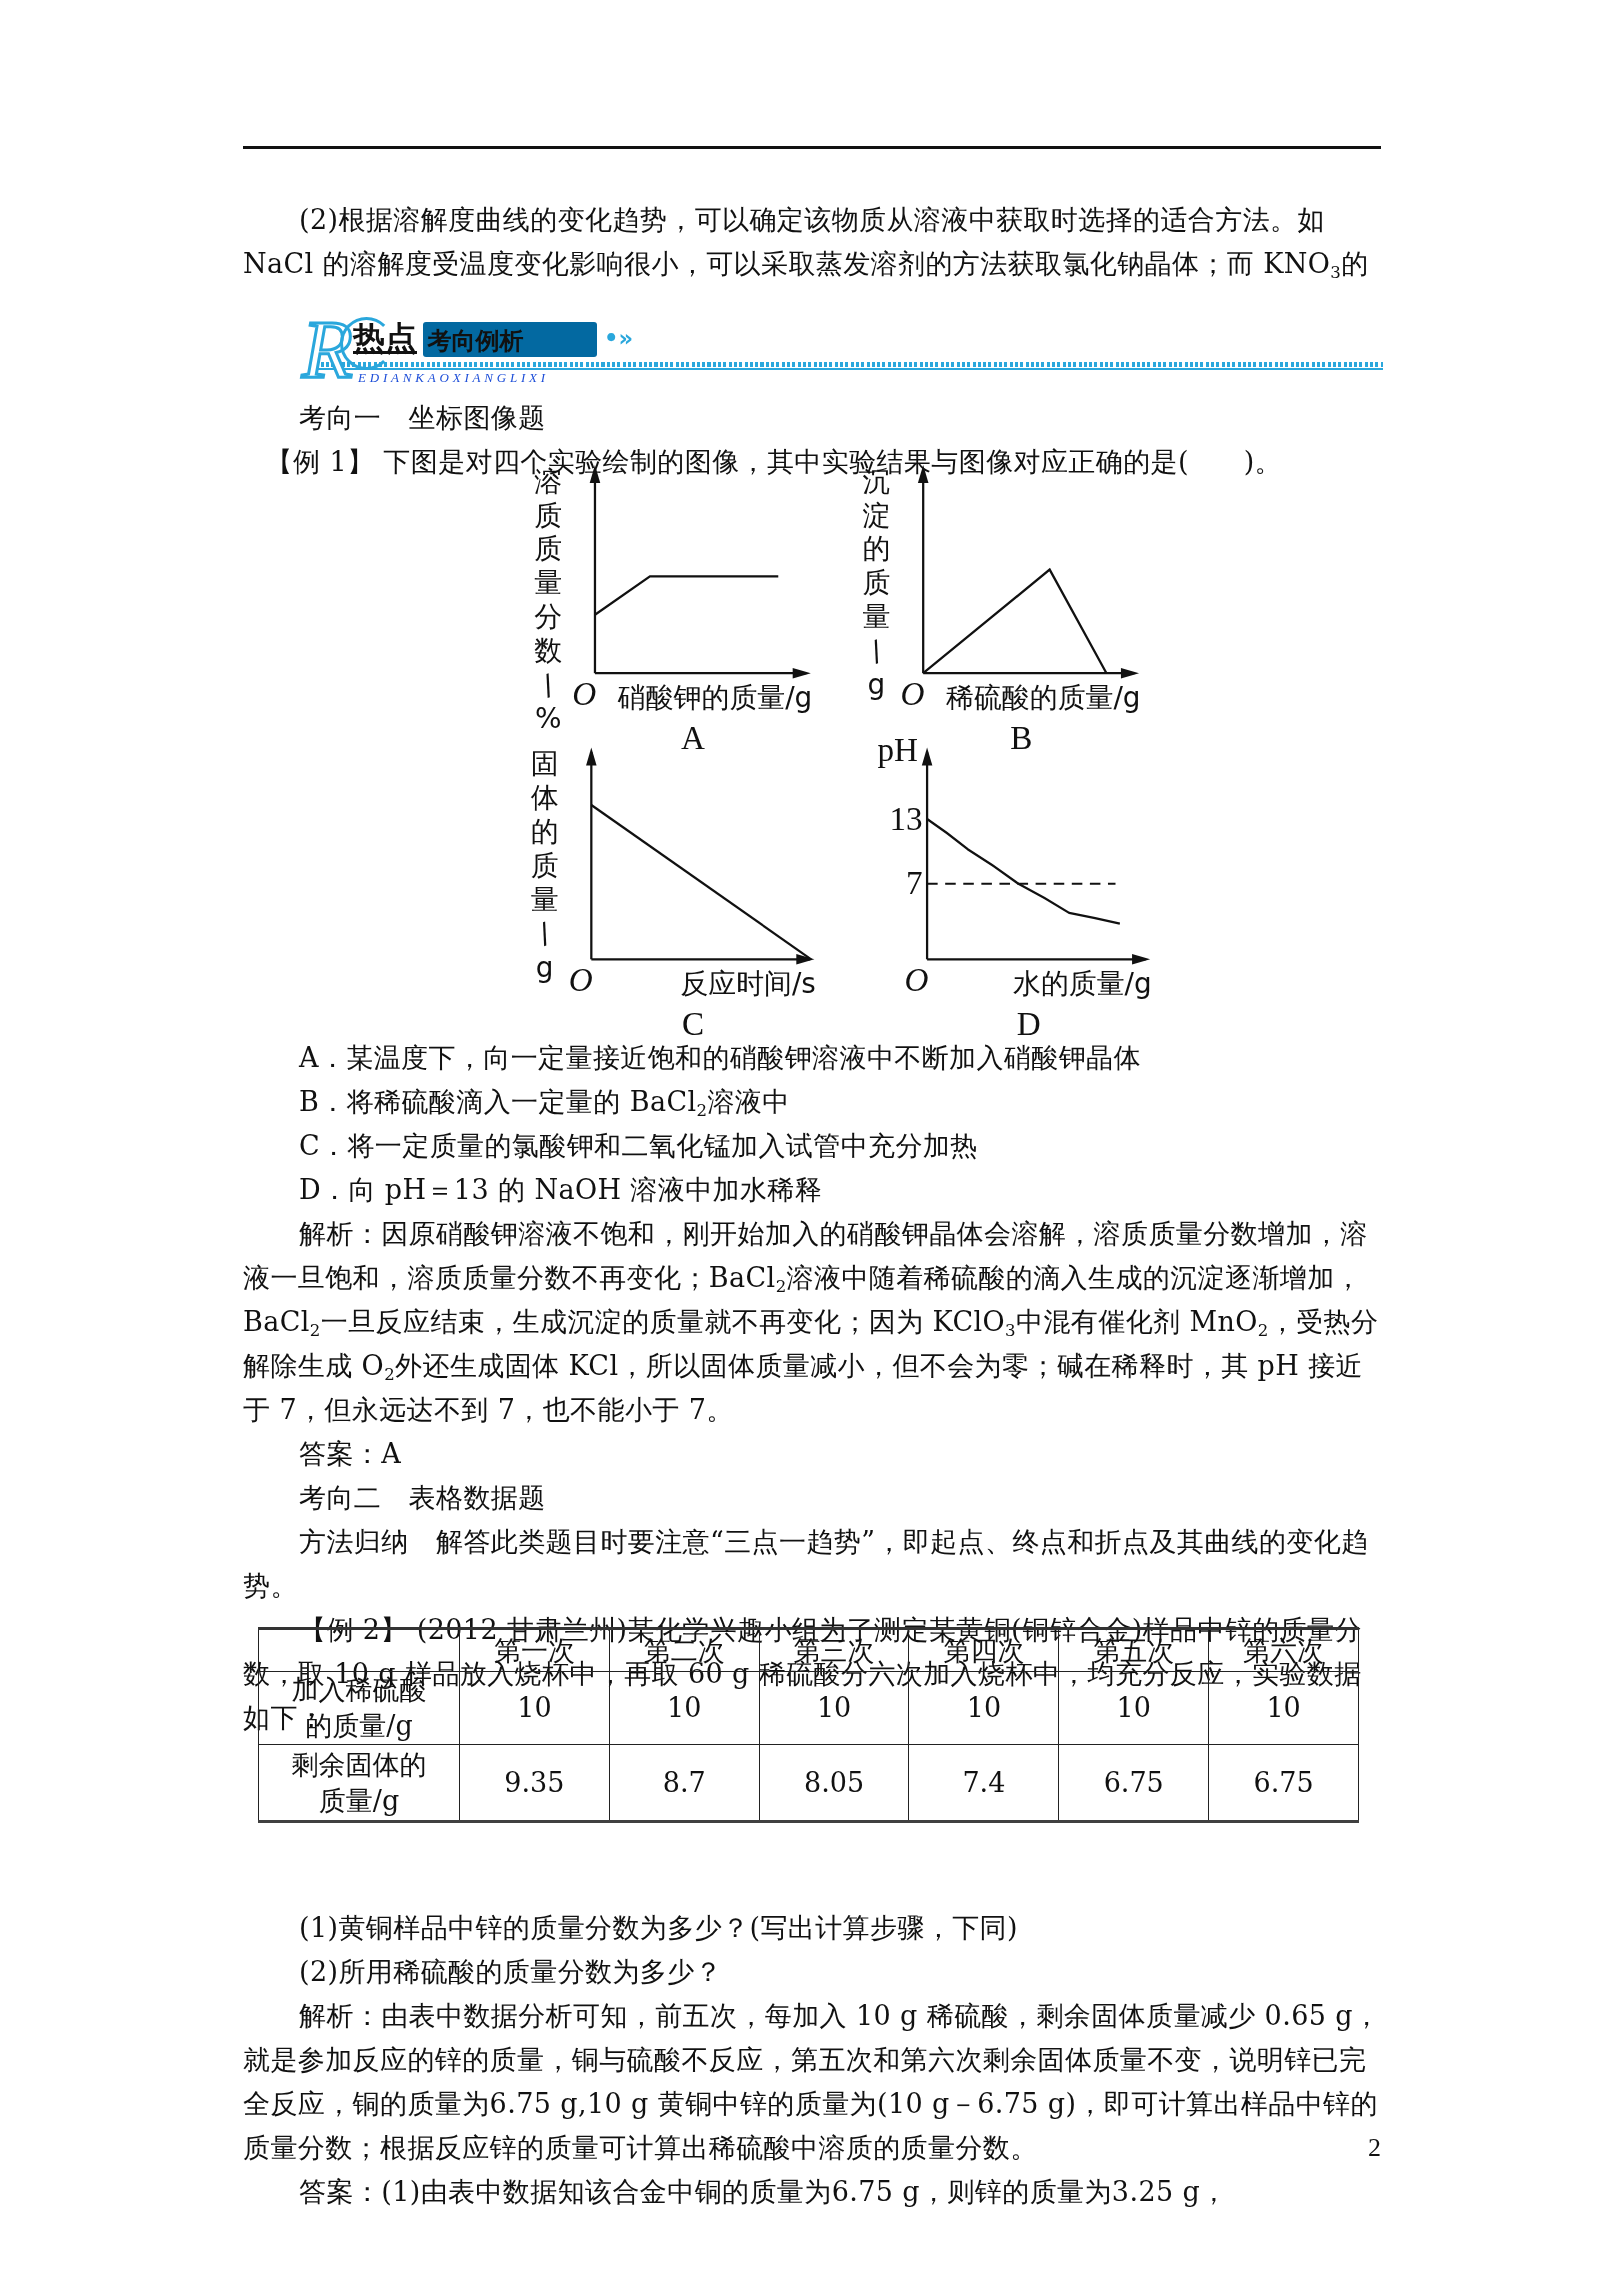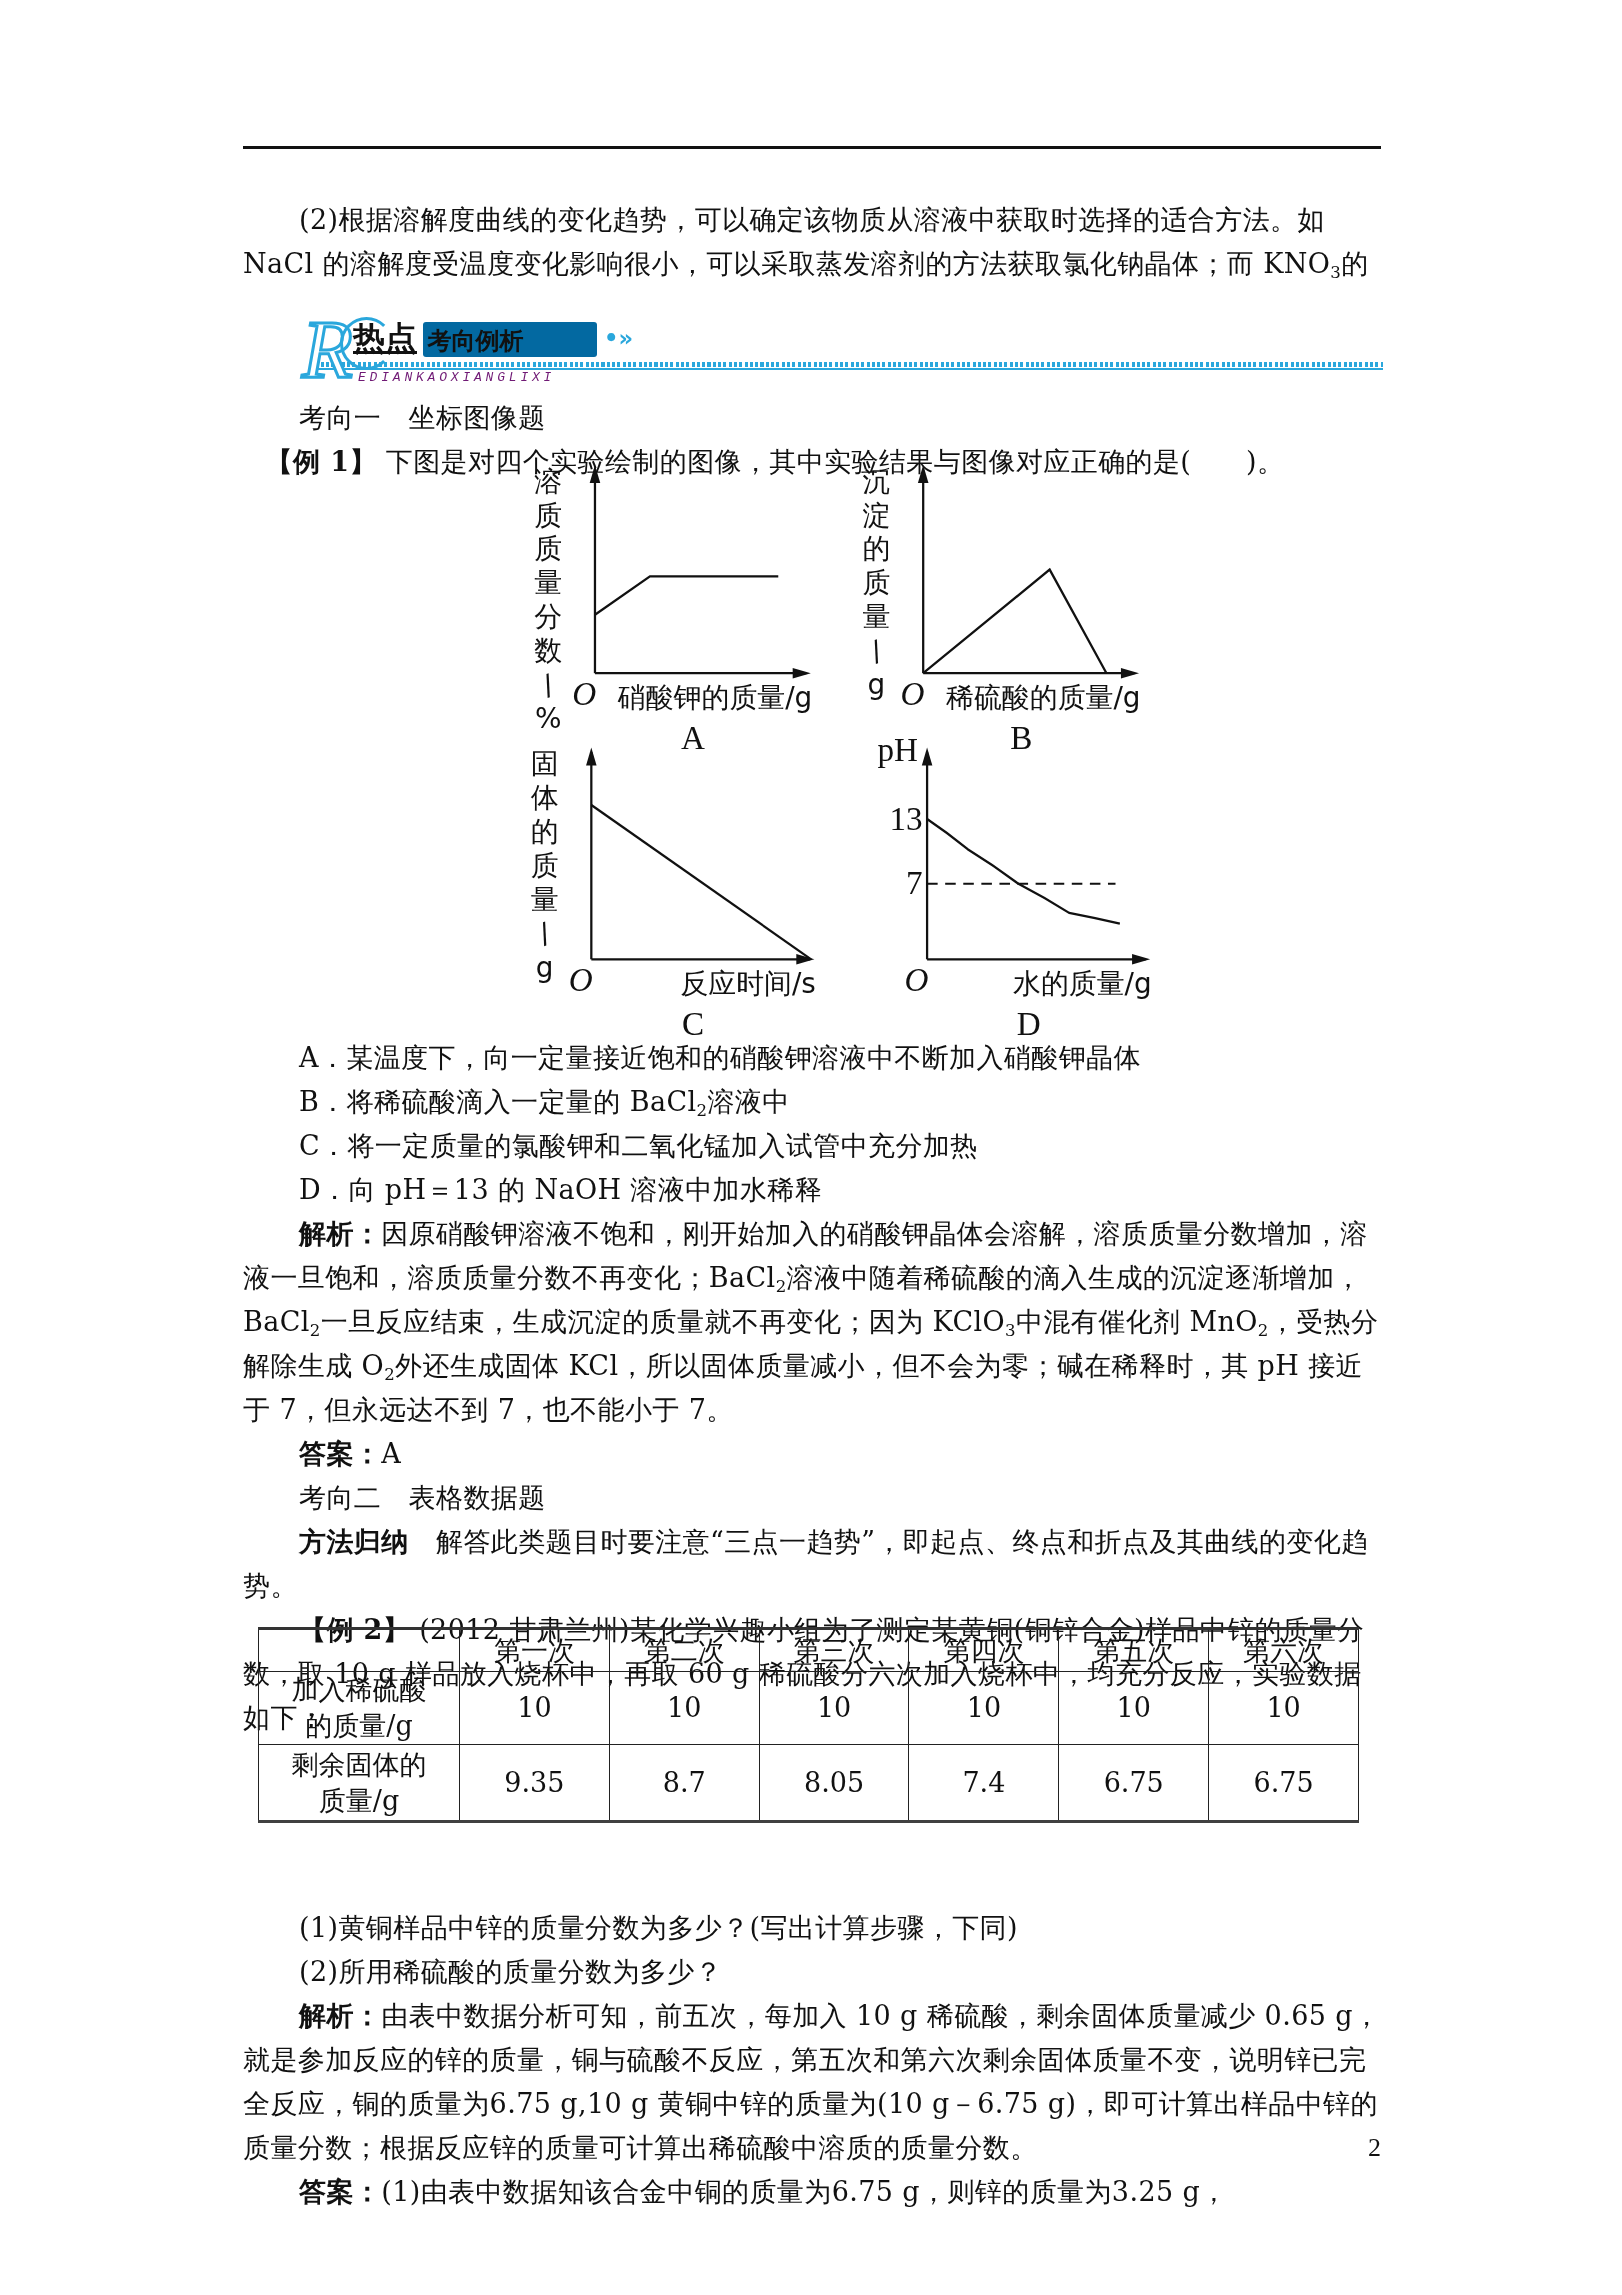--- a/index.html
+++ b/index.html
@@ -3,41 +3,41 @@
 <meta charset="utf-8">
 <style>
   html, body { margin: 0; padding: 0; background: #ffffff; }
   body { width: 1623px; height: 2295px; position: relative; overflow: hidden;
          font-family: "DejaVu Serif", "Liberation Serif", serif; color: #111; }
   .rule-top { position: absolute; left: 243px; top: 146px; width: 1138px; height: 3px; background: #111; }
   .txt { position: absolute; left: 243px; width: 1140px; font-size: 27px; line-height: 44px; letter-spacing: 0.4px; }
   .ind { text-indent: 56px; }
   .para { margin: 0; }
   sub { font-size: 16.6px; vertical-align: -4.5px; line-height: 0; }
-  b.k { font-weight: bold; }
+  b.k { font-weight: normal; }
 
   
   .banner { position: absolute; left: 302px; top: 311px; width: 1081px; height: 72px; }
   .banner .R { position: absolute; left: 0; top: -3px; font-family: "Liberation Serif", serif; font-style: italic;
                font-size: 83px; color: #fff; -webkit-text-stroke: 3px #2aa7dc; line-height: 1; }
   .banner .ring { position: absolute; left: 38px; top: 6px; width: 47px; height: 47px; border-radius: 50%;
                   border: 3.8px solid #2aa7dc; border-right-color: transparent; }
   .banner .hot { position: absolute; left: 51px; top: 6px; font-size: 32px; font-weight: bold; color: #111;
                  font-family: "DejaVu Sans", sans-serif; text-decoration: underline; }
   .banner .tag { position: absolute; left: 121px; top: 10.6px; height: 35px; width: 174px; background: #0369a1;
                  border-radius: 3px; }
   .banner .tag span { position: absolute; left: 4.5px; top: 3px; font-size: 24px; font-weight: bold; color: #111;
                       font-family: "DejaVu Sans", sans-serif; }
   .banner .arrow { position: absolute; left: 302px; top: 13.6px; font-size: 22.6px; color: #2aa7dc; font-weight: bold;
                    font-family: "DejaVu Sans", sans-serif; }
   .banner .line { position: absolute; left: 7.5px; top: 51px; width: 1073px; height: 4.5px;
                   background: repeating-linear-gradient(90deg, #2aa7dc 0 3px, transparent 3px 5.3px); }
   .banner .line2 { position: absolute; left: 7.5px; top: 57px; width: 1073px; height: 1.5px; background: #2aa7dc; }
   .banner .sub { position: absolute; left: 56px; top: 59px; font-size: 13px; letter-spacing: 3.8px; font-style: italic;
-                 color: #701a75; font-family: Liberation Mono, monospace; }
+                 color: #1d4ed8; font-family: Liberation Serif, serif; }
 
   
   .graph { position: absolute; }
   .graph svg { overflow: visible; }
   .gtxt { font-family: "DejaVu Sans", sans-serif; font-size: 37px; fill: #111; }
   .gital { font-family: "Liberation Serif", serif; font-style: italic; font-size: 44px; fill: #111; }
   .gser { font-family: "Liberation Serif", serif; font-size: 44px; fill: #111; }
 
   
   table.data { position: absolute; left: 258px; top: 1627px; width: 1101px; border-collapse: collapse;

